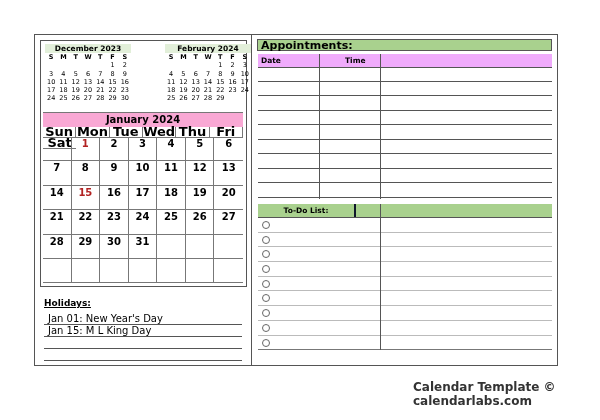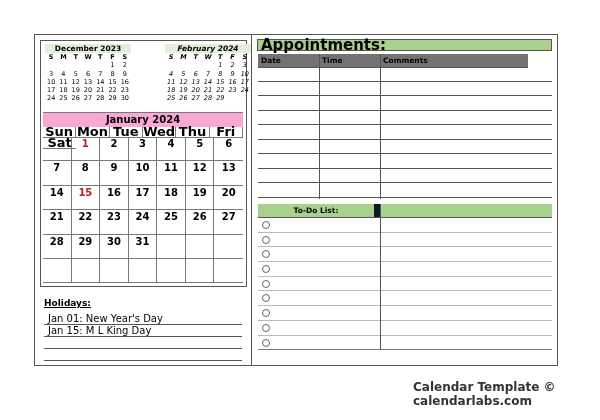--- a/index.html
+++ b/index.html
@@ -4,51 +4,51 @@
 <style>
   html, body { margin:0; padding:0; background:#ffffff; }
   body { width:600px; height:420px; position:relative; overflow:hidden; font-family:"DejaVu Sans", sans-serif; color:#000; }
   .frame { position:absolute; left:34px; top:34px; width:524px; height:332px; border:1px solid #555; box-sizing:border-box; }
   .vdiv { position:absolute; left:251px; top:34px; width:1px; height:332px; background:#555; }
 
   
   .calbox { position:absolute; left:40px; top:40px; width:207px; height:247px; border:1px solid #555; box-sizing:border-box; }
   .mini { position:absolute; top:44px; width:86px; }
   .mini.dec { left:45px; }
-  .mini.feb { left:165px;font-style:italic; }
+  .mini.feb { left:165px; }
   .mini-title { background:#e2efd9; font-size:7.5px; font-weight:bold; text-align:center; height:9px; line-height:9px; }
   .mini-grid { display:grid; grid-template-columns:repeat(7, 1fr); font-size:6.5px; text-align:center; line-height:8.3px; }
   .mini-grid .hd { font-weight:bold; }
 
   .jan-title { position:absolute; left:43px; top:112px; width:200px; height:14px; background:#f9a8d4; font-size:10px; font-weight:bold; text-align:center; line-height:14px; border-top:1px solid #777; }
   .jan-head { position:absolute; left:43px; top:127px; width:200px; display:grid; grid-template-columns:repeat(6, 1fr); font-size:13px; font-weight:bold; }
   .jan-head div { text-align:center; border-right:1px solid #777; height:10px; line-height:10px; border-bottom:1px solid #777; }
   .jan-head div:last-child { border-right:none; }
   .jan-grid { position:absolute; left:43px; top:137px; width:200px; display:grid; grid-template-columns:repeat(7, 1fr); grid-auto-rows:24.4px; }
   .jan-grid div { border-right:1px solid #777; border-bottom:1px solid #777; font-size:10px; font-weight:bold; text-align:center; padding-top:1px; box-sizing:border-box; }
   .jan-grid div:nth-child(7n) { border-right:none; }
   .jan-grid .hol { color:#b22222; }
 
   
   .hol-title { position:absolute; left:44px; top:298px; font-size:9px; font-weight:bold; text-decoration:underline; }
   .hol-line { position:absolute; left:44px; width:198px; height:12px; border-bottom:1px solid #555; font-size:10px; line-height:11px; padding-left:4px; box-sizing:border-box; }
 
   
-  .appt-title { position:absolute; left:257px; top:39px; width:295px; height:12px; background:#a9d18e; border:1px solid #555; box-sizing:border-box; font-size:15px; font-weight:bold; line-height:11px; padding-left:3px; }
-  .appt-head { position:absolute; left:258px; top:54px; width:270px; height:13px; background:#737373; display:flex; font-size:7.5px; font-weight:bold; line-height:13px; border-bottom:1px solid #555; }
+  .appt-title { position:absolute; left:257px; top:39px; width:295px; height:12px; background:#a9d18e; border:1px solid #555; box-sizing:border-box; font-size:11px; font-weight:bold; line-height:11px; padding-left:3px; }
+  .appt-head { position:absolute; left:258px; top:54px; width:294px; height:13px; background:#f0abfc; display:flex; font-size:7.5px; font-weight:bold; line-height:13px; border-bottom:1px solid #555; }
   .appt-head div { padding-left:3px; box-sizing:border-box; }
-  .c1 { width:61px; } .c2 { width:61px; } .c3 { flex:1; }
+  .c1 { width:61px; } .c2 { width:61px;margin-left:23px; } .c3 { flex:1; }
   .appt-rows { position:absolute; left:258px; top:67px; width:294px; }
   .appt-row { height:14.5px; border-bottom:1px solid #555; box-sizing:border-box; position:relative; }
   .appt-vl { position:absolute; top:54px; width:1px; height:145px; background:#555; }
 
   
   .tn-head { position:absolute; left:258px; top:204px; width:294px; height:13px; background:#a9d18e; display:flex; font-size:7.5px; font-weight:bold; line-height:13px; border-bottom:1px solid #555; }
   .tn-head div { text-align:center; box-sizing:border-box; }
-  .tn-head .th1 { width:122px; border-right:6px solid #0f172a; }
+  .tn-head .th1 { width:98px; border-right:2px solid #0f172a; }
   .tn-head .th2 { flex:1; }
   .tn-rows { position:absolute; left:258px; top:218px; width:294px; }
   .tn-row { height:14.7px; border-bottom:1px solid #bbb; box-sizing:border-box; position:relative; }
   .tn-row:last-child { border-bottom:1px solid #777; }
   .circle { position:absolute; left:4px; top:3px; width:8px; height:8px; border:1px solid #666; border-radius:50%; box-sizing:border-box; }
   .tn-vl { position:absolute; left:380px; top:204px; width:1px; height:146px; background:#555; }
 
   .footer { position:absolute; left:413px; top:380px; font-size:12px; color:#333;font-weight:bold; }
 </style>
 </head>
@@ -210,21 +210,20 @@
 <div class="hol-title">Holidays:</div>
 <div class="hol-line" style="top:313px">Jan 01: New Year's Day</div>
 <div class="hol-line" style="top:325px">Jan 15: M L King Day</div>
 <div class="hol-line" style="top:337px"></div>
 <div class="hol-line" style="top:349px"></div>
 
 <div class="appt-title">Appointments:</div>
 <div class="appt-head">
   <div class="c1">Date</div>
   <div class="c2">Time</div>
-  <div class="c3">Comments</div>
 </div>
 <div class="appt-rows" id="apptrows">
     <div class="appt-row"></div>
     <div class="appt-row"></div>
     <div class="appt-row"></div>
     <div class="appt-row"></div>
     <div class="appt-row"></div>
     <div class="appt-row"></div>
     <div class="appt-row"></div>
     <div class="appt-row"></div>

